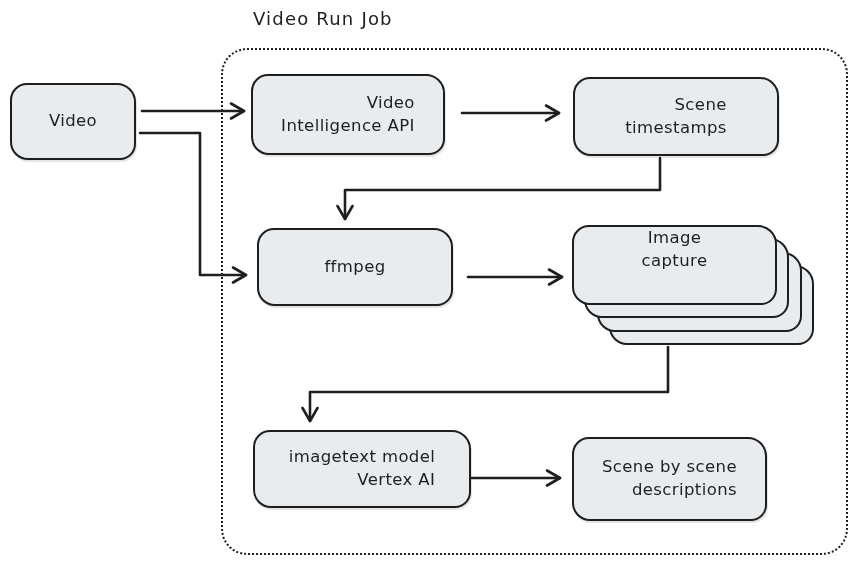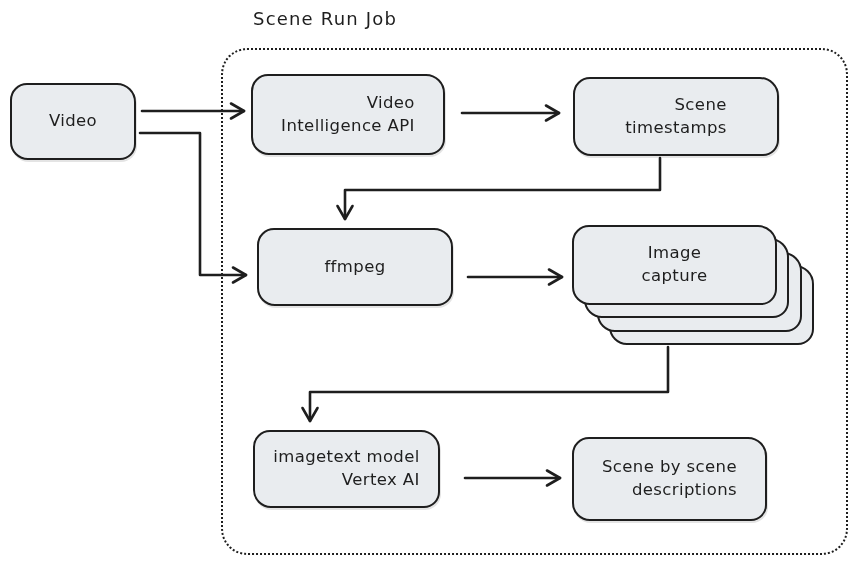--- a/index.html
+++ b/index.html
@@ -49,32 +49,32 @@
     line-height: 1.38;
     letter-spacing: 0.4px;
     white-space: pre-line;
     box-shadow: 1px 2px 0 rgba(30,30,30,0.12);
   }
   .node .label { white-space: pre-line; text-align: right; }
   .node-video              { left: 10px;  top: 83px;  width: 126px; height: 77px; }
   .node-vi-api             { left: 251px; top: 74px;  width: 194px; height: 81px; }
   .node-scene-timestamps   { left: 573px; top: 77px;  width: 206px; height: 79px; }
   .node-ffmpeg             { left: 257px; top: 228px; width: 196px; height: 78px; }
-  .node-imagetext          { left: 253px; top: 430px; width: 187px; height: 78px; }
+  .node-imagetext          { left: 253px; top: 430px; width: 218px; height: 78px; }
   .node-scene-descriptions { left: 572px; top: 437px; width: 195px; height: 84px; }
   .stack-card {
     position: absolute;
     width: 205px; height: 80px;
     background: var(--node-fill);
     border: 2.6px solid var(--stroke);
     border-radius: 17px 19px 16px 18px;
   }
   .stack-card.front {
     display: flex;
-    align-items: center;
+    align-items: flex-start;
     justify-content: center;
     text-align: center;
     font-size: 16.5px;
     line-height: 1.38;
     letter-spacing: 0.4px;
     white-space: pre-line;
   }
   .edges-layer {
     position: absolute;
     left: 0; top: 0;
@@ -109,21 +109,21 @@
     </defs>
     <path class="edge" d="M 142,111 H 244" marker-end="url(#arrowhead)"></path>
     <path class="edge" d="M 140,133 H 200 V 275 H 246" marker-end="url(#arrowhead)"></path>
     <path class="edge" d="M 462,113 H 559" marker-end="url(#arrowhead)"></path>
     <path class="edge" d="M 660,158 V 190 H 345 V 219" marker-end="url(#arrowhead)"></path>
     <path class="edge" d="M 468,277 H 562" marker-end="url(#arrowhead)"></path>
     <path class="edge" d="M 668,347 V 392 H 310 V 421" marker-end="url(#arrowhead)"></path>
     <path class="edge" d="M 465,478 H 560" marker-end="url(#arrowhead)"></path>
   </svg>
 
-  <div class="diagram-title">Scene Run Job</div>
+  <div class="diagram-title">Video Run Job</div>
 
   <div class="container-frame"></div>
 
   <div class="node node-video">
     <span class="label">Video</span>
   </div>
 
   <div class="node node-vi-api">
     <span class="label">Video
 Intelligence API</span>

